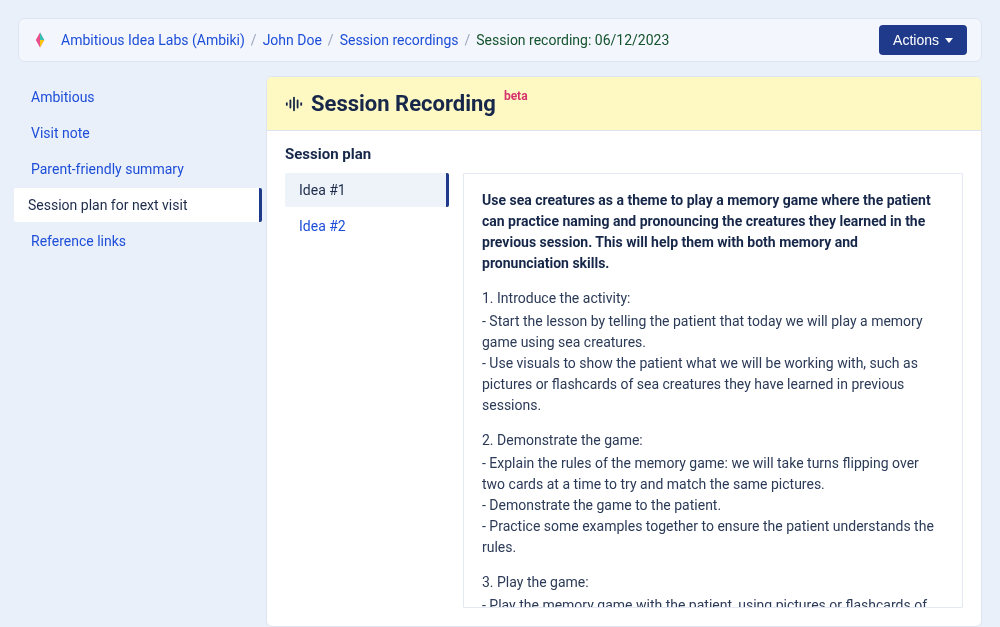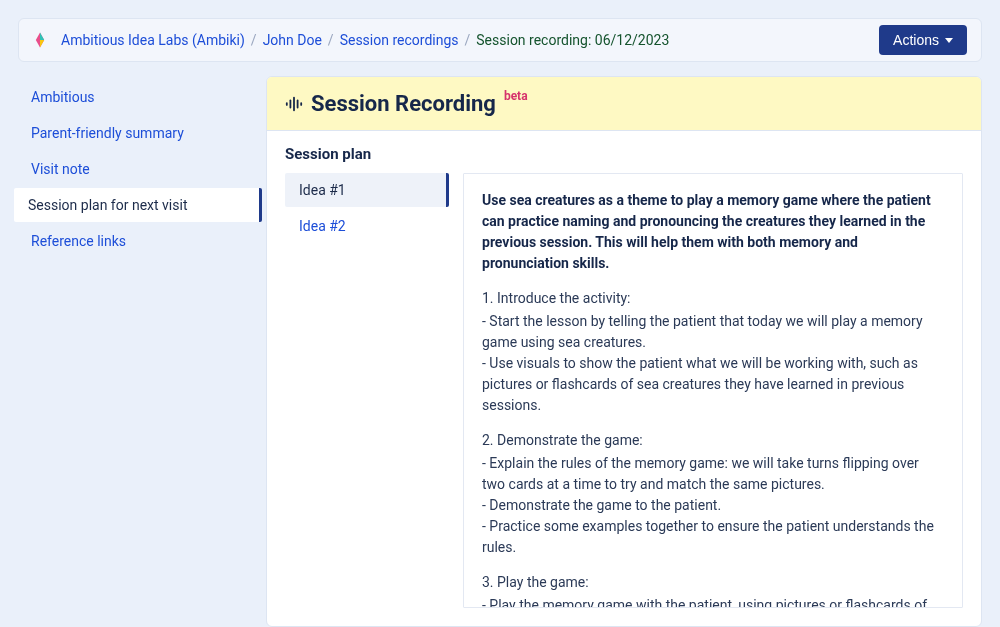--- a/index.html
+++ b/index.html
@@ -179,22 +179,22 @@
   </div>
   <button class="actions-btn">
     <span>Actions</span>
     <span class="caret-down"></span>
   </button>
 </div>
 
 <div class="layout">
   <div class="sidebar" id="sidebar">
       <div class="sidebar-item">Ambitious</div>
+      <div class="sidebar-item">Visit note</div>
       <div class="sidebar-item">Parent-friendly summary</div>
-      <div class="sidebar-item">Visit note</div>
       <div class="sidebar-item active">Session plan for next visit</div>
       <div class="sidebar-item">Reference links</div>
     </div>
 
   <div class="main">
     <div class="main-header">
       <span class="wave-icon">
         <svg width="18" height="18" viewBox="0 0 20 20" fill="#16274a">
           <rect x="1" y="8" width="2" height="4" rx="1"></rect>
           <rect x="5" y="5" width="2" height="10" rx="1"></rect>

